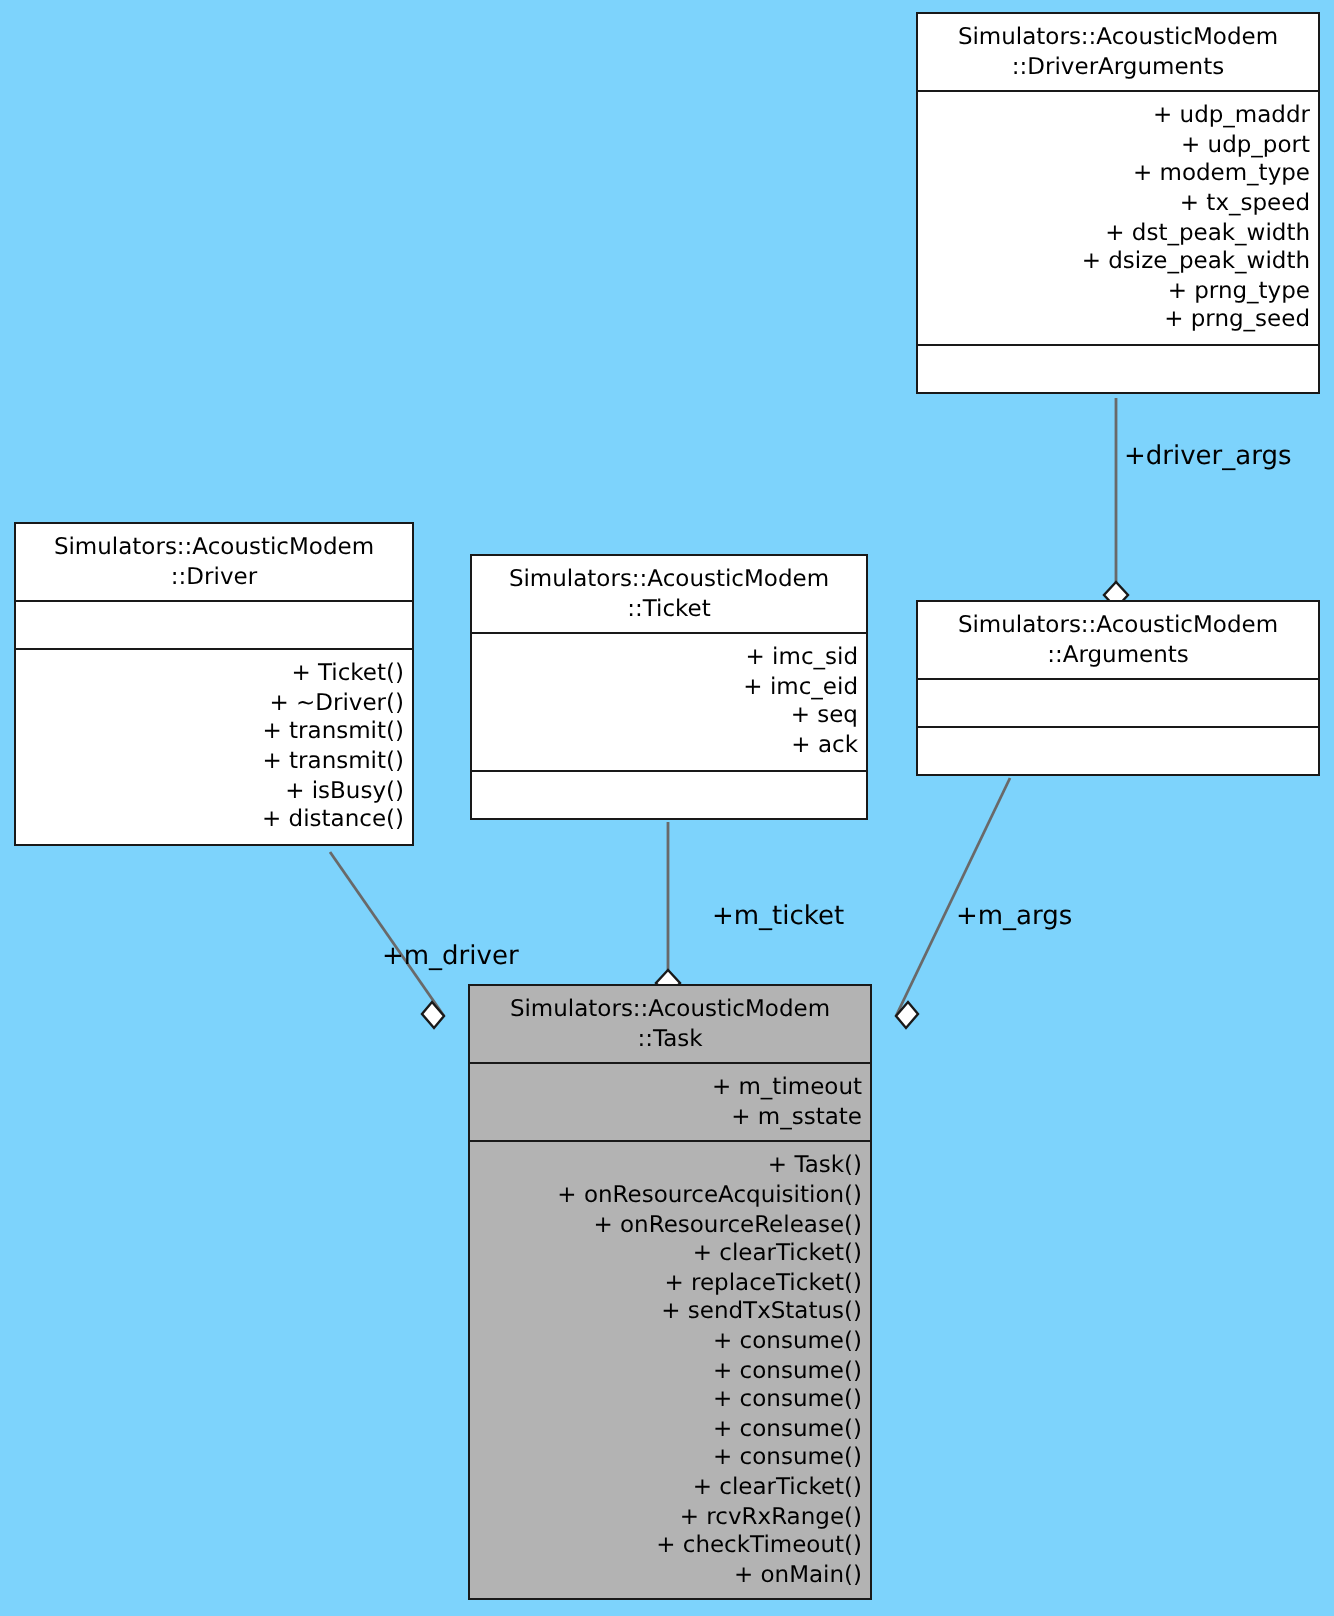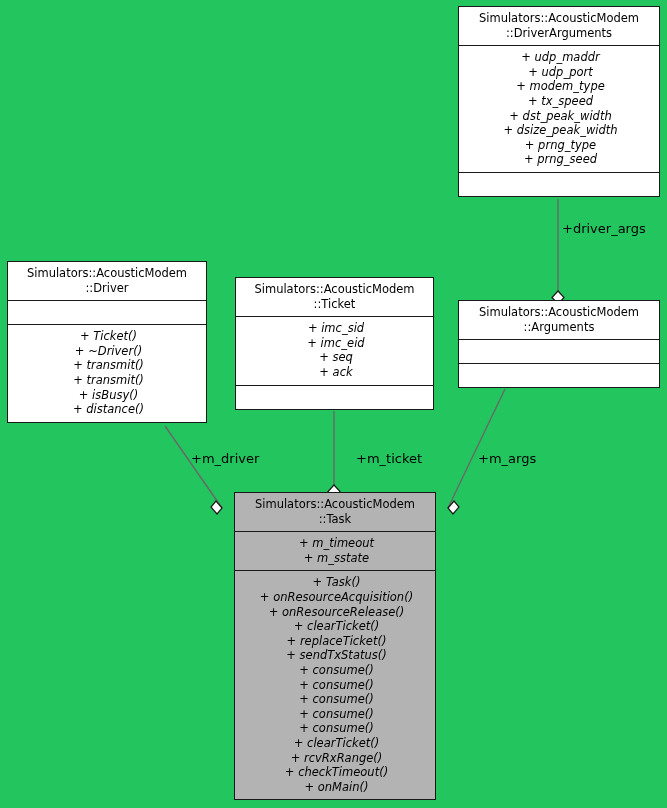--- a/index.html
+++ b/index.html
@@ -8,21 +8,21 @@
     background: #ffffff;
   }
   body {
     font-family: "DejaVu Sans", sans-serif;
   }
   #canvas {
     position: relative;
     width: 667px;
     height: 808px;
     overflow: hidden;
-    background: #22c55e;
+    background: #7dd3fc;
   }
   svg.edges {
     position: absolute;
     left: 0;
     top: 0;
     width: 667px;
     height: 808px;
     pointer-events: none;
   }
   .uml-class {
@@ -38,22 +38,21 @@
     background: #b3b3b3;
   }
   .cls-title {
     text-align: center;
     padding: 4px 4px 5px 4px;
     white-space: pre-line;
     border-bottom: 1px solid #191919;
   }
   .cls-attrs, .cls-ops {
     padding: 4px 4px 5px 7px;
-    text-align: center;
-    font-style: italic;
+    text-align: right;
   }
   .cls-attrs {
     border-bottom: 1px solid #191919;
   }
   .cls-attrs.empty, .cls-ops.empty {
     min-height: 13px;
     padding-top: 5px;
     padding-bottom: 5px;
   }
   .row {
@@ -156,17 +155,17 @@
       <div class="row">+ consume()</div>
       <div class="row">+ consume()</div>
       <div class="row">+ clearTicket()</div>
       <div class="row">+ rcvRxRange()</div>
       <div class="row">+ checkTimeout()</div>
       <div class="row">+ onMain()</div>
     </div>
   </div>
 
   <div class="edge-label" style="left:562px; top:222px;">+driver_args</div>
-  <div class="edge-label" style="left:191px; top:452px;">+m_driver</div>
+  <div class="edge-label" style="left:191px; top:472px;">+m_driver</div>
   <div class="edge-label" style="left:356px; top:452px;">+m_ticket</div>
   <div class="edge-label" style="left:478px; top:452px;">+m_args</div>
 
 </div>
 
 </body></html>

